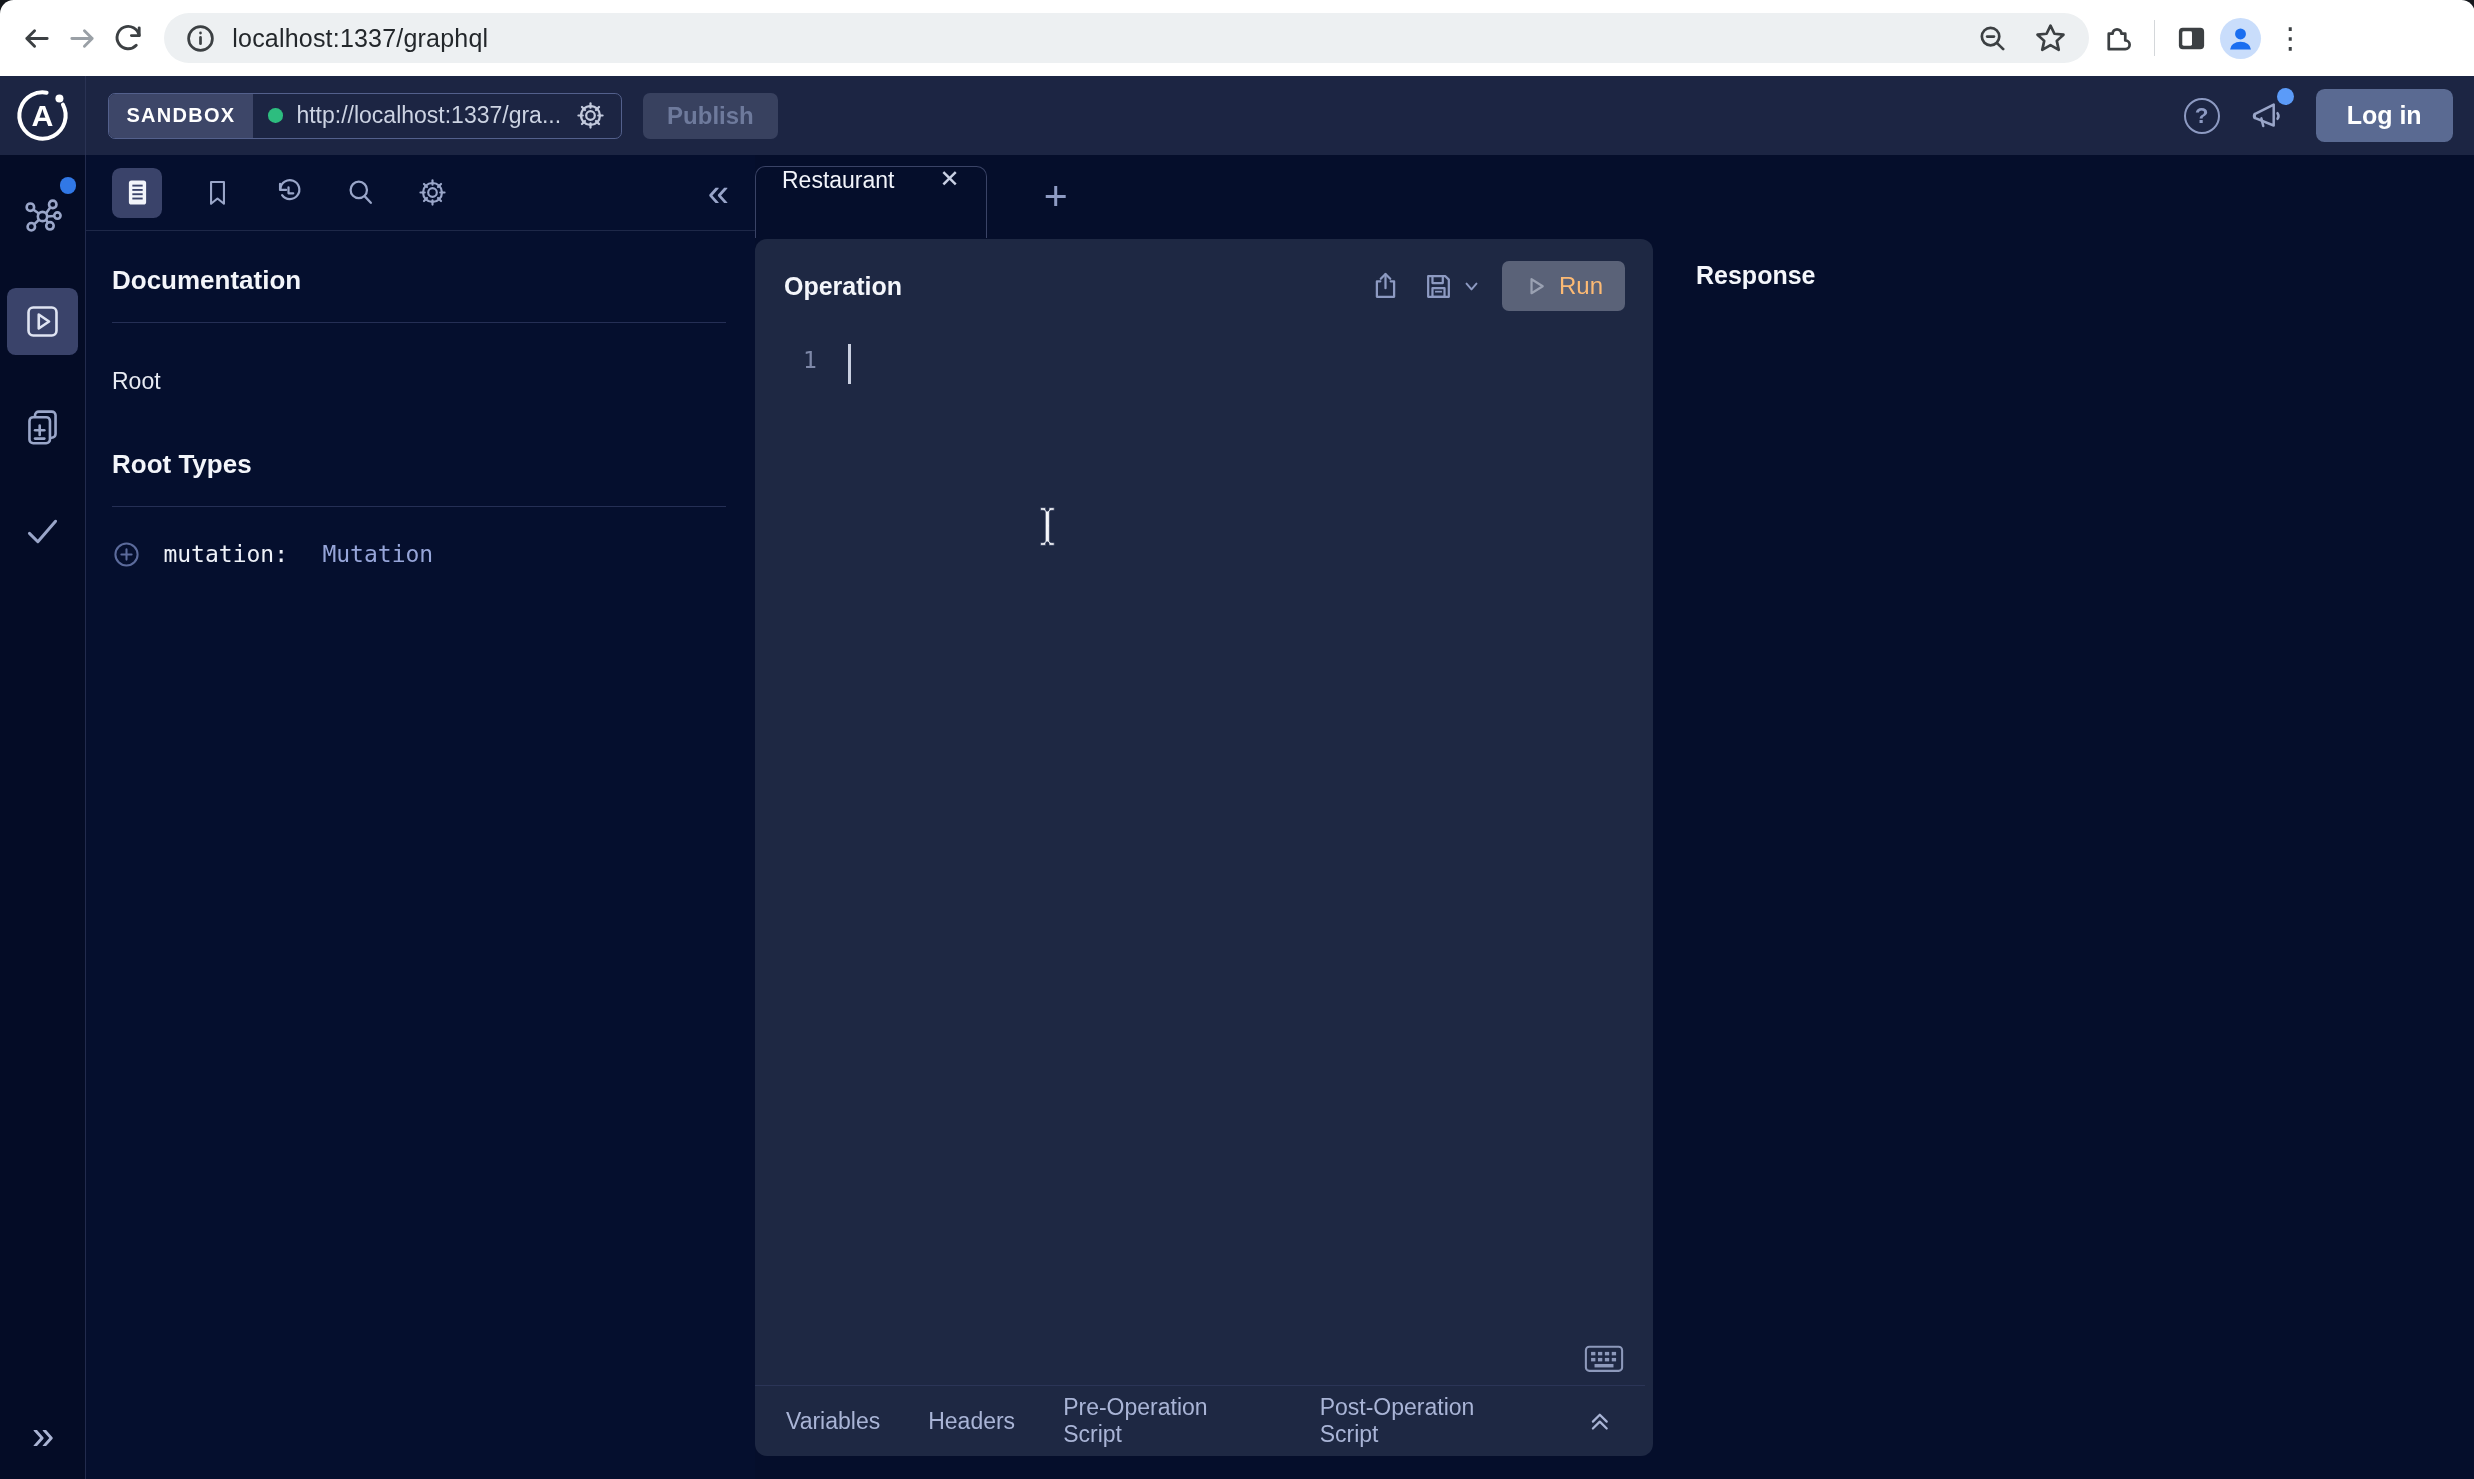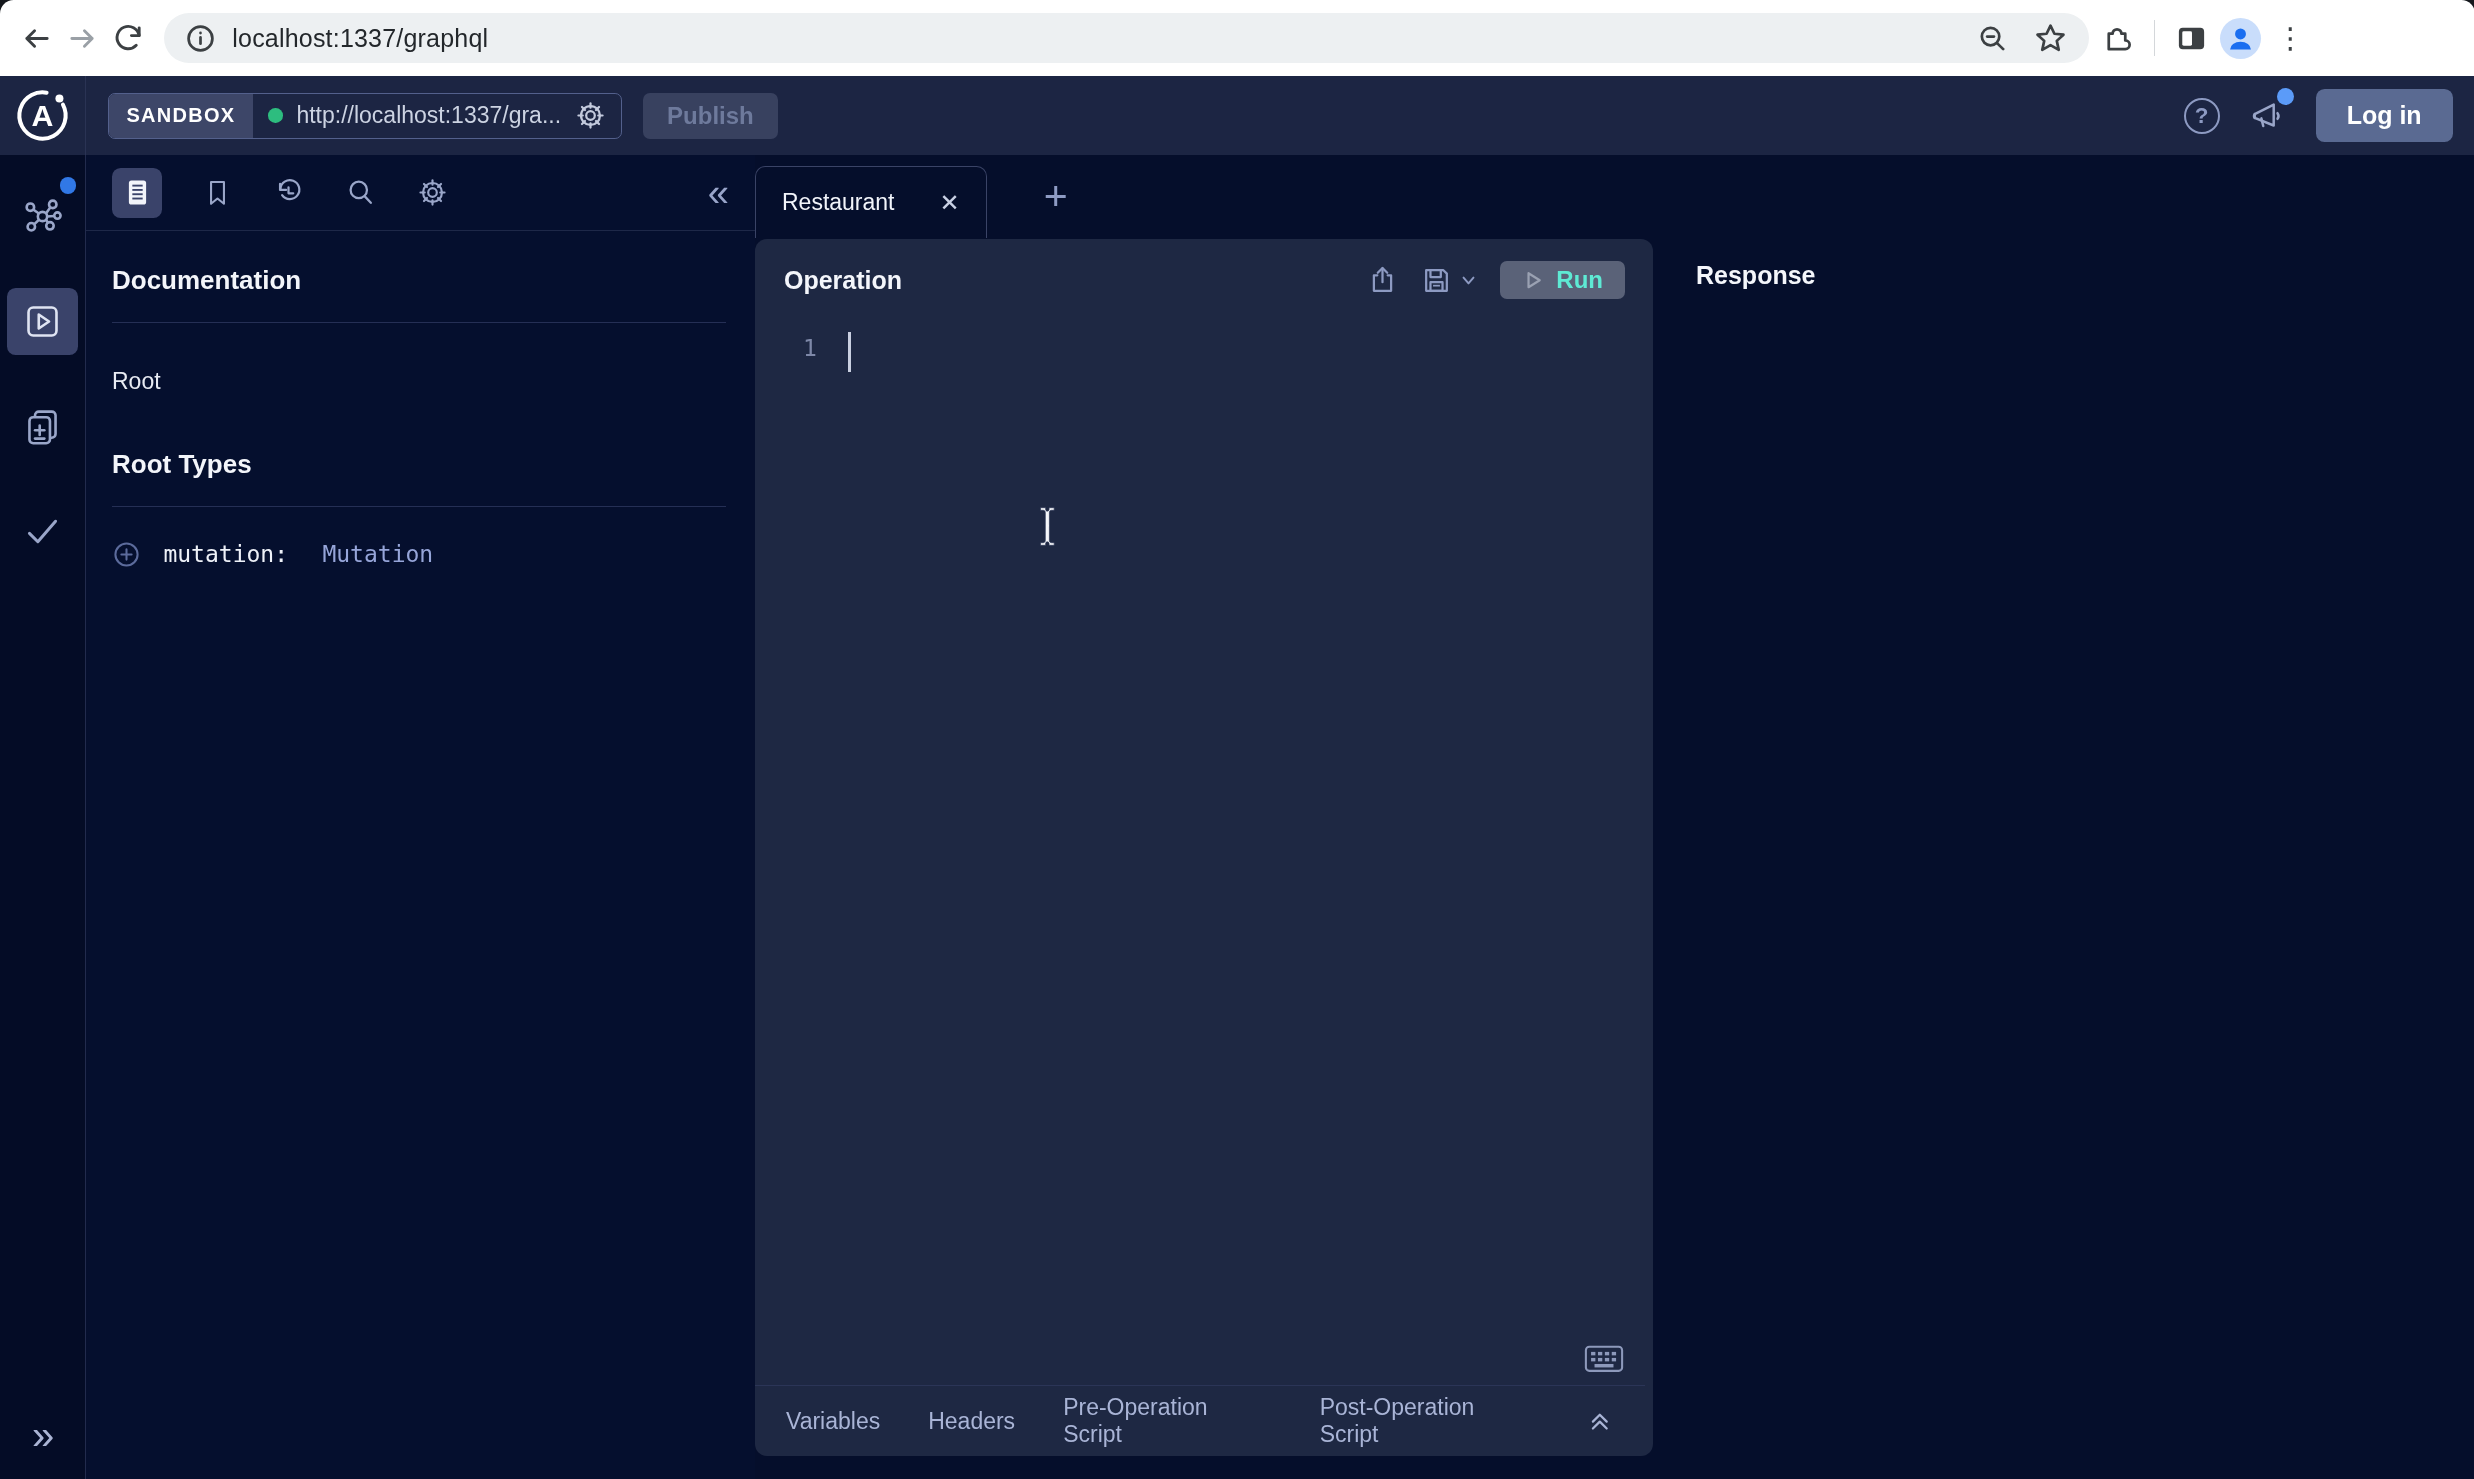--- a/index.html
+++ b/index.html
@@ -96,39 +96,39 @@
   .type-row { display:flex; align-items:center; gap:22.4px; margin-top:33px; }
   .type-row:first-of-type { margin-top:38px; }
   .mono { font-family:"DejaVu Sans Mono", monospace; }
   .field-name { font-size:23px; color:#eef1f8; }
   .field-type { font-size:23px; color:#96a5d9; margin-left:12px; }
 
   
   .tabs-row { position:absolute; top:166px; left:755px; height:72px; display:flex; align-items:flex-end; }
   .tab {
     height:72px; border:0.9px solid #3a4366; border-bottom:none;
-    border-radius:10.3px 10.3px 0 0; display:flex; align-items:center;
+    border-radius:10.3px 10.3px 0 0; display:flex; align-items:flex-start;
     padding:0 26px; gap:45px;
   }
   .tab-label { font-size:23px; color:#f2f4fa; }
   .tab-close { font-size:24px; color:#c9d0e4; line-height:1; }
   .tab-add { margin-left:57px; font-size:41px; font-weight:300; color:#8e9bc4; line-height:1; align-self:center; padding-bottom:12px; }
 
   
   .operation-card {
     position:absolute; top:239px; left:755px; width:898px; height:1217px;
     background:#1e2843; border-radius:12px;
   }
   .op-header { display:flex; align-items:center; padding:22.4px 27.6px 17px 29px; }
   .panel-title { font-size:25px; font-weight:bold; color:#f4f6fb; }
   .op-actions { margin-left:auto; display:flex; align-items:center; gap:22.4px; }
   .save-group { display:flex; align-items:center; gap:8.6px; }
   .run-btn {
-    height:38px; padding:0 22.4px; border:none; border-radius:6.9px;
-    background:#5a6278; color:#5eead4; font-size:24px; font-weight:bold;
+    height:50px; padding:0 22.4px; border:none; border-radius:6.9px;
+    background:#5a6278; color:#fdba74; font-size:24px; font-weight:normal;
     display:flex; align-items:center; gap:12px;
     font-family:"Liberation Sans", sans-serif;
   }
   .op-editor { position:relative; padding:19px 0 0 48px; }
   .line-number { font-family:"DejaVu Sans Mono", monospace; font-size:23px; color:#7e88a8; }
   .text-caret { position:absolute; left:93px; top:15.5px; width:2.6px; height:40px; background:#c9cfe0; }
   .kbd-shortcuts-icon { position:absolute; right:29px; bottom:83px; }
   .op-footer {
     position:absolute; left:0; right:8px; bottom:0; height:71px;
     border-top:0.9px solid #2b3557; display:flex; align-items:center;

